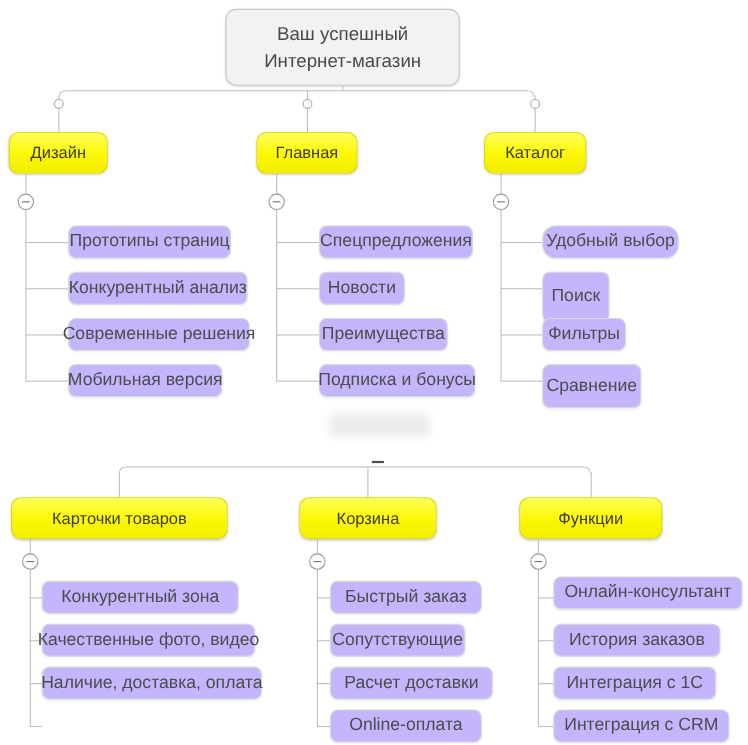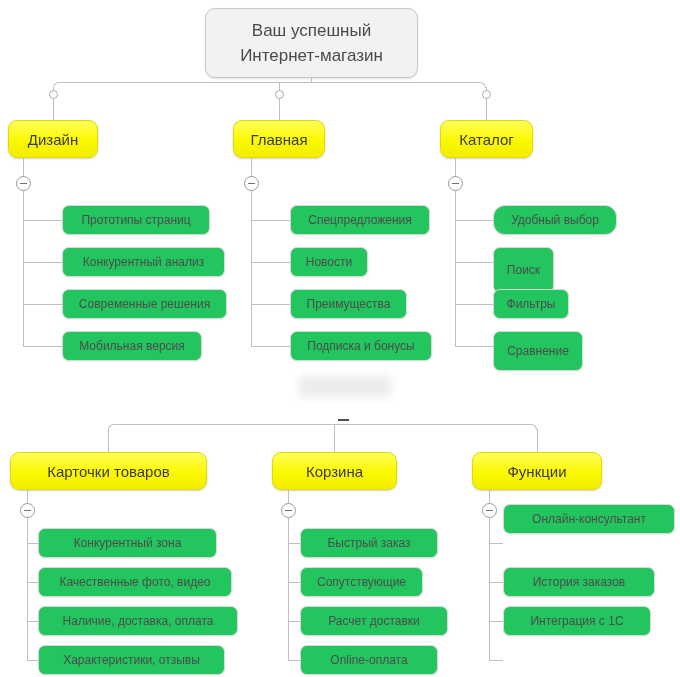--- a/index.html
+++ b/index.html
@@ -17,22 +17,22 @@
     color:#4a4a4a;font-size:17px;line-height:1.5;white-space:normal;
     box-shadow:0 1px 2px rgba(0,0,0,.12);padding:4px 14px;
   }
   .main{
     background:linear-gradient(180deg,#ffff5a 0%,#fcf800 55%,#f3ed00 100%);
     border:1px solid #e0d900;border-radius:9px;
     color:#3c3c3c;font-size:15px;
     box-shadow:0 1px 2px rgba(0,0,0,.18);
   }
   .child{
-    background:#22c55e;border:1px solid #d8d8d8;border-radius:7px;
-    color:#4c4c4c;font-size:12px;
+    background:#c4b5fd;border:1px solid #d8d8d8;border-radius:7px;
+    color:#4c4c4c;font-size:16px;
     box-shadow:0 1px 2px rgba(0,0,0,.07);
   }
   .line{position:absolute;background:#bfbfbf;}
   .corner-tl{position:absolute;width:6px;height:6px;box-sizing:border-box;
     border-left:1px solid #bfbfbf;border-top:1px solid #bfbfbf;border-top-left-radius:6px;}
   .corner-tr{position:absolute;width:6px;height:6px;box-sizing:border-box;
     border-right:1px solid #bfbfbf;border-top:1px solid #bfbfbf;border-top-right-radius:6px;}
   .ring{position:absolute;width:7px;height:7px;box-sizing:content-box;
     border:1px solid #ababab;border-radius:50%;background:#ffffff;z-index:2;}
   .minus{position:absolute;width:13px;height:13px;box-sizing:content-box;
@@ -108,38 +108,38 @@
   <div class="node main" style="left:10px;top:452px;width:197px;height:38px;">Карточки товаров</div>
   <div class="line" style="left:27px;top:490px;width:1px;height:170px;"></div>
   <div class="minus" style="left:20px;top:503px;"></div>
   <div class="line" style="left:27px;top:543px;width:11px;height:1px;"></div>
   <div class="line" style="left:27px;top:582px;width:11px;height:1px;"></div>
   <div class="line" style="left:27px;top:621px;width:11px;height:1px;"></div>
   <div class="line" style="left:27px;top:660px;width:11px;height:1px;"></div>
   <div class="node child" style="left:38px;top:528px;width:179px;height:30px;">Конкурентный зона</div>
   <div class="node child" style="left:38px;top:567px;width:194px;height:30px;">Качественные фото, видео</div>
   <div class="node child" style="left:38px;top:606px;width:200px;height:30px;">Наличие, доставка, оплата</div>
-  <div class="node child" style="left:38px;top:645px;width:187px;height:30px;">Характеристики, отзывы</div>
 
   <div class="node main" style="left:272px;top:452px;width:125px;height:38px;">Корзина</div>
   <div class="line" style="left:288px;top:490px;width:1px;height:170px;"></div>
   <div class="minus" style="left:281px;top:503px;"></div>
   <div class="line" style="left:288px;top:543px;width:12px;height:1px;"></div>
   <div class="line" style="left:288px;top:582px;width:12px;height:1px;"></div>
   <div class="line" style="left:288px;top:621px;width:12px;height:1px;"></div>
   <div class="line" style="left:288px;top:660px;width:12px;height:1px;"></div>
   <div class="node child" style="left:300px;top:528px;width:138px;height:30px;">Быстрый заказ</div>
   <div class="node child" style="left:300px;top:567px;width:123px;height:30px;">Сопутствующие</div>
   <div class="node child" style="left:300px;top:606px;width:148px;height:30px;">Расчет доставки</div>
   <div class="node child" style="left:300px;top:645px;width:138px;height:30px;">Online-оплата</div>
 
   <div class="node main" style="left:472px;top:452px;width:130px;height:38px;">Функции</div>
   <div class="line" style="left:489px;top:490px;width:1px;height:170px;"></div>
   <div class="minus" style="left:482px;top:503px;"></div>
   <div class="line" style="left:489px;top:543px;width:14px;height:1px;"></div>
   <div class="line" style="left:489px;top:582px;width:14px;height:1px;"></div>
   <div class="line" style="left:489px;top:621px;width:14px;height:1px;"></div>
   <div class="line" style="left:489px;top:660px;width:14px;height:1px;"></div>
-  <div class="node child" style="left:503px;top:504px;width:172px;height:30px;">Онлайн-консультант</div>
+  <div class="node child" style="left:503px;top:524px;width:172px;height:30px;">Онлайн-консультант</div>
   <div class="node child" style="left:503px;top:567px;width:152px;height:30px;">История заказов</div>
   <div class="node child" style="left:503px;top:606px;width:148px;height:30px;">Интеграция с 1С</div>
+  <div class="node child" style="left:503px;top:645px;width:160px;height:30px;">Интеграция с CRM</div>
 
 </div>
 
 </body></html>

